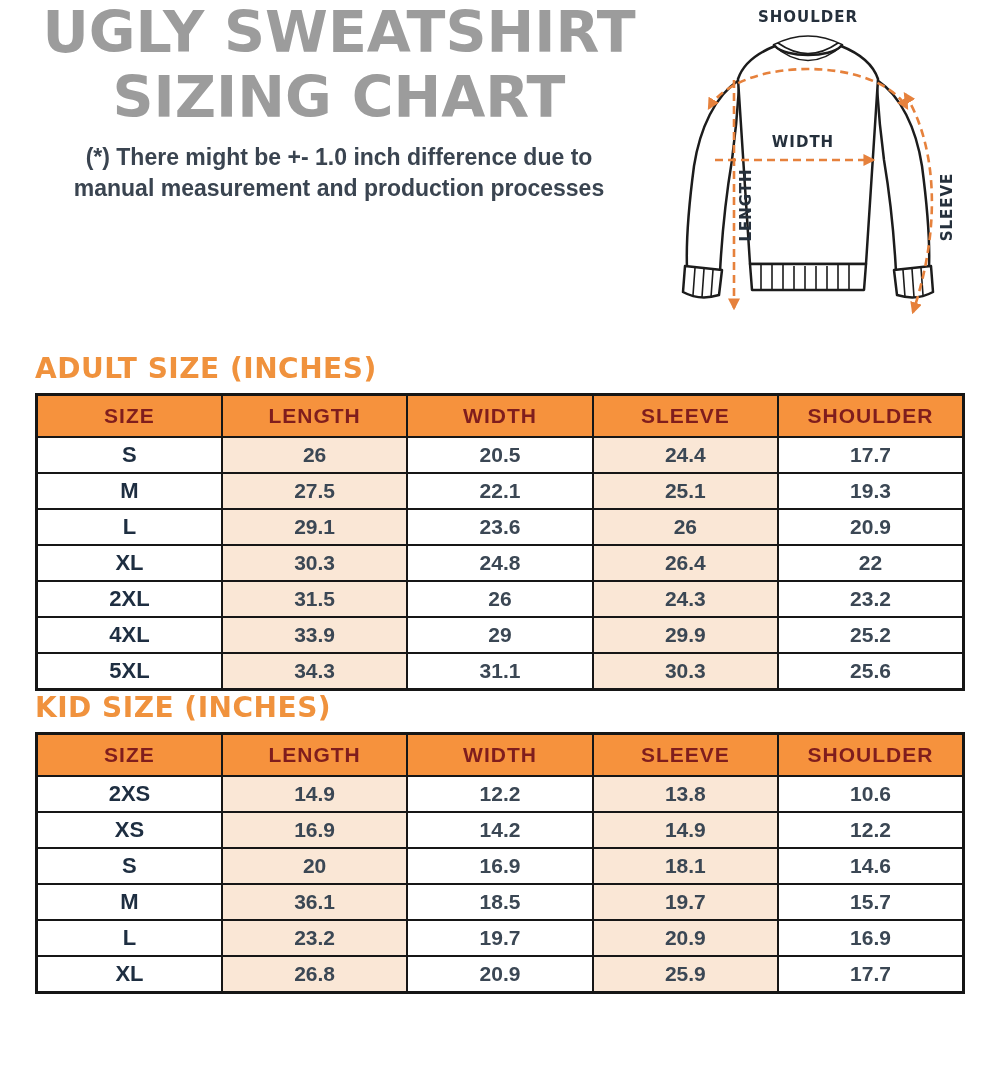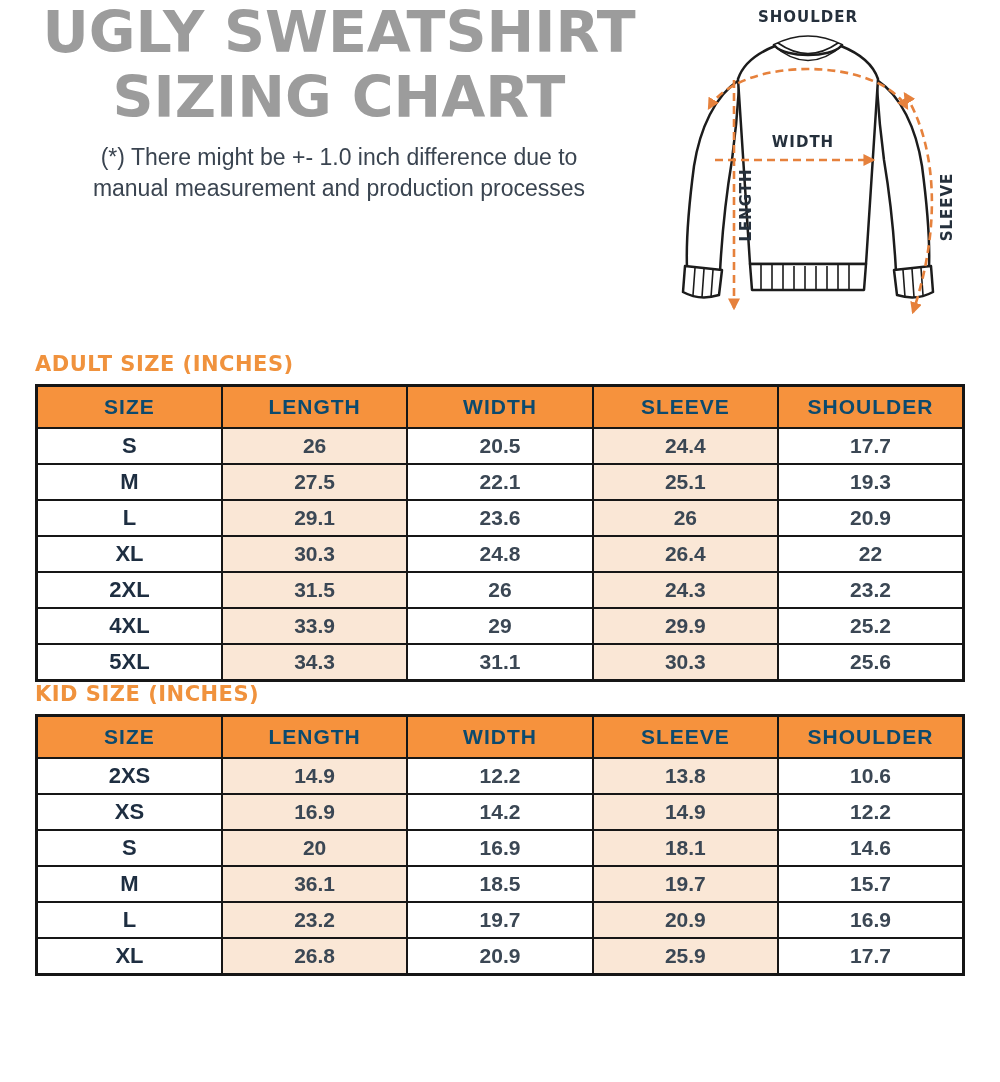--- a/index.html
+++ b/index.html
@@ -13,39 +13,39 @@
   
   .top-section { display:flex; align-items:flex-start; height:348px; }
   .title-block { flex:1; text-align:center; }
   .main-title {
     font-family:"DejaVu Sans", sans-serif;
     font-weight:800; font-size:57px; line-height:65px;
     color:#9C9C9C; letter-spacing:0px; margin:0;
   }
   .disclaimer {
     margin-top:12px; font-size:23px; line-height:31px;
-    color:#3A4450; font-weight:400;
+    color:#3A4450; font-weight:700;
   }
   .diagram-block { width:322px; flex:none; }
 
   
   .section-heading {
     font-family:"DejaVu Sans", sans-serif;
-    font-weight:800; font-size:21px; letter-spacing:0.5px;
+    font-weight:800; font-size:28px; letter-spacing:0.5px;
     color:#F0923D; margin:4px 0 8px 0;
   }
   .kid-heading { margin-top:0; }
 
   
   table.size-table {
     width:100%; border-collapse:collapse;
     border:3px solid #161616; table-layout:fixed;
   }
   table.size-table th {
-    background:#F6923D; color:#0c4a6e;
+    background:#F6923D; color:#7f1d1d;
     font-weight:800; font-size:21px; letter-spacing:1px;
     padding:8px 0; border:2px solid #161616; text-align:center;
   }
   table.size-table td {
     font-weight:700; font-size:21px; color:#3B4754;
     padding:4px 0; text-align:center; border:2px solid #161616;
   }
   table.size-table td:first-child { color:#1E2E41; font-weight:800; font-size:22px; }
   table.size-table td:nth-child(2),
   table.size-table td:nth-child(4) { background:#FAE7D6; }

